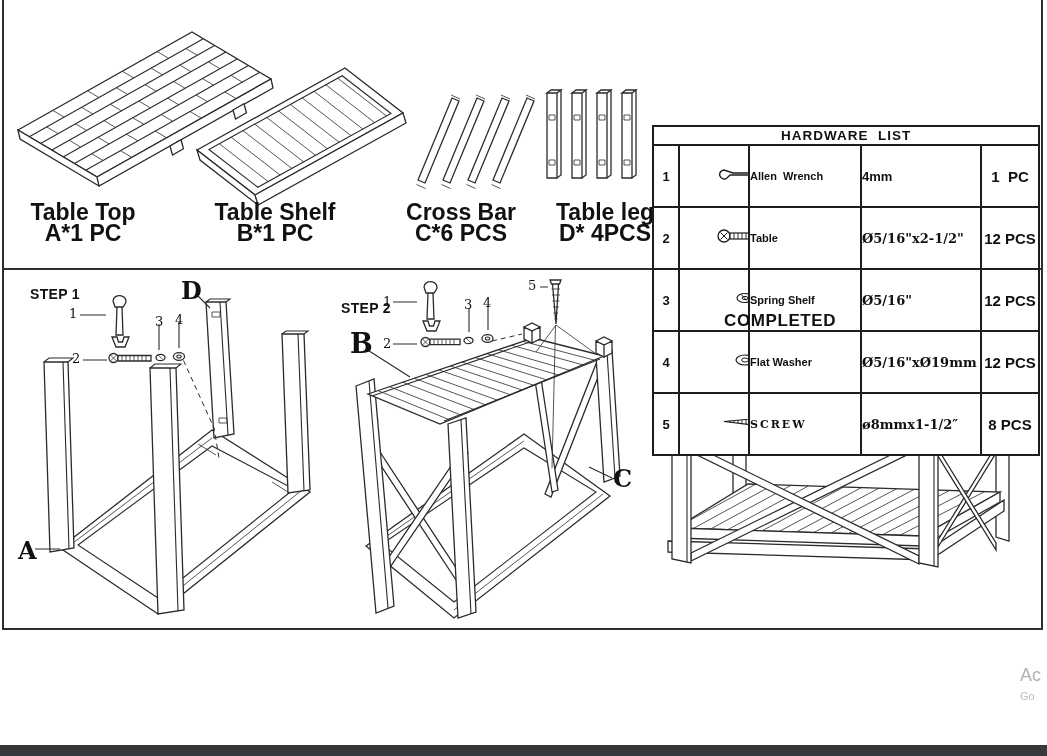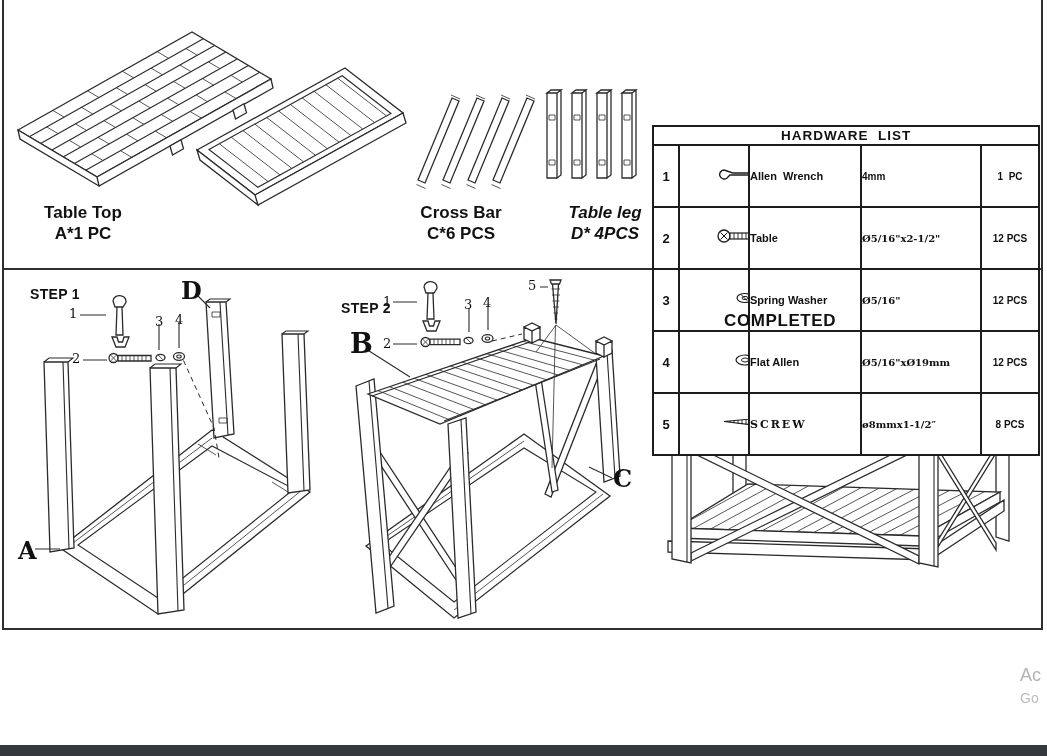--- a/index.html
+++ b/index.html
@@ -2,39 +2,39 @@
 <html><head>
 <meta charset="utf-8">
 <style>
   html,body{margin:0;padding:0;background:#e8e8e8;}
   .screen{position:relative;width:1047px;height:756px;background:#fff;overflow:hidden;
           font-family:"Liberation Sans",sans-serif;color:#111;}
   .page{position:absolute;left:2px;top:0;width:1037px;height:628px;
         border-left:2px solid #2e2e2e;border-right:2px solid #2e2e2e;border-bottom:2px solid #2e2e2e;}
   .divider{position:absolute;left:2px;top:268px;width:1039px;height:2px;background:#2e2e2e;}
   .art{position:absolute;left:0;top:0;}
-  .part-label{position:absolute;width:132px;text-align:center;font-weight:bold;font-size:17px;line-height:21px;}
+  .part-label{position:absolute;width:132px;text-align:center;font-weight:bold;font-size:23px;line-height:21px;}
   .step-label{position:absolute;font-weight:bold;font-size:14px;letter-spacing:.3px;}
   .completed-label{position:absolute;font-weight:bold;font-size:17px;letter-spacing:.6px;}
   .callout{position:absolute;font-family:"DejaVu Serif",serif;font-size:13px;}
   .ref-letter{position:absolute;font-family:"DejaVu Serif",serif;font-size:24px;font-weight:bold;}
   table.hw{position:absolute;left:652px;top:125px;width:386px;border-collapse:collapse;
            table-layout:fixed;background:#fff;}
   table.hw td,table.hw th{border:2px solid #1d1d1d;padding:0;overflow:hidden;white-space:pre;}
   table.hw th{height:17px;font-size:13.5px;letter-spacing:1px;font-weight:bold;text-align:center;}
   table.hw td{height:25px;font-weight:bold;}
   td.c-no{text-align:center;font-size:13px;}
   td.c-icon{text-align:center;}
   td.c-name{font-size:11px;padding-left:6px;}
-  td.c-size{font-size:10px;padding-left:5px;font-family:"DejaVu Serif",serif;}
+  td.c-size{font-size:13px;padding-left:5px;font-family:"DejaVu Serif",serif;}
   td.c-size.sz-sans{font-family:"Liberation Sans",sans-serif;}
-  td.c-qty{font-size:10px;text-align:center;}
+  td.c-qty{font-size:15px;text-align:center;}
   .watermark{position:absolute;left:1020px;top:666px;color:#b2b2b6;line-height:1;}
   .wm1{font-size:18px;}
-  .wm2{font-size:14px;margin-top:7px;color:#bcbcc0;}
+  .wm2{font-size:11px;margin-top:7px;color:#bcbcc0;}
   .bottom-bar{position:absolute;left:0;top:745px;width:1047px;height:11px;background:#36393c;}
   svg .ln{stroke:#2b2b2b;stroke-width:1.1;fill:none;}
   svg .wf{stroke:#2b2b2b;stroke-width:1.3;fill:#fff;}
   svg .thin{stroke:#2b2b2b;stroke-width:.8;fill:none;}
   svg .dash{stroke:#2b2b2b;stroke-width:1;fill:none;stroke-dasharray:5 4;}
 </style>
 </head>
 <body>
 
 <div class="screen">
@@ -182,25 +182,29 @@
       <path class="thin" d="M685.9,396.4 L760.9,345.4 M713.8,396.8 L788.8,345.8 M741.7,397.2 L816.7,346.2 M769.6,397.6 L844.6,346.6 M797.5,398 L872.5,347 M825.4,398.4 L900.4,347.4 M853.3,398.8 L928.3,347.8 M881.2,399.2 L956.2,348.2 M909.1,399.6 L984.1,348.6"></path>
     </g>
   </svg>
 
   <div class="divider"></div>
 
   <div class="part-label" style="left:17px;top:202px;">
     <div>Table Top</div>
     <div>A*1 PC</div>
   </div>
+  <div class="part-label" style="left:209px;top:202px;">
+    <div>Table Shelf</div>
+    <div>B*1 PC</div>
+  </div>
   <div class="part-label" style="left:395px;top:202px;text-align:center;">
     <div>Cross Bar</div>
     <div>C*6 PCS</div>
   </div>
-  <div class="part-label" style="left:539px;top:202px;font-style:italic;">
+  <div class="part-label" style="left:539px;top:202px;">
     <div>Table leg</div>
     <div>D* 4PCS</div>
   </div>
 
   <table class="hw">
     <colgroup>
         <col style="width:26px">
         <col style="width:70px">
         <col style="width:112px">
         <col style="width:120px">
@@ -237,33 +241,33 @@
     </tr>
     <tr>
       <td class="c-no">3</td>
       <td class="c-icon">
         <svg width="58" height="20" viewBox="0 0 58 20">
               <ellipse cx="29" cy="10" rx="8" ry="4.5" fill="#fff" stroke="#1d1d1d" stroke-width="1.2"></ellipse>
               <ellipse cx="29" cy="10" rx="3" ry="1.6" fill="none" stroke="#1d1d1d" stroke-width="1"></ellipse>
               <path d="M25,6.5 l6,6" stroke="#1d1d1d" stroke-width="1"></path>
             </svg>
       </td>
-      <td class="c-name">Spring Washer</td>
+      <td class="c-name">Spring Shelf</td>
       <td class="c-size">Ø5/16"</td>
       <td class="c-qty">12 PCS</td>
     </tr>
     <tr>
       <td class="c-no">4</td>
       <td class="c-icon">
         <svg width="58" height="20" viewBox="0 0 58 20">
               <ellipse cx="29" cy="10" rx="9" ry="5" fill="#fff" stroke="#1d1d1d" stroke-width="1.2"></ellipse>
               <ellipse cx="29" cy="10" rx="3.5" ry="2" fill="none" stroke="#1d1d1d" stroke-width="1"></ellipse>
             </svg>
       </td>
-      <td class="c-name">Flat Allen</td>
+      <td class="c-name">Flat Washer</td>
       <td class="c-size">Ø5/16"xØ19mm</td>
       <td class="c-qty">12 PCS</td>
     </tr>
     <tr>
       <td class="c-no">5</td>
       <td class="c-icon">
         <svg width="58" height="20" viewBox="0 0 58 20">
               <path d="M46,6 L8,9.5 L46,14 Z" fill="#fff" stroke="#1d1d1d" stroke-width="1.1"></path>
               <path d="M14,8.9 v1.5 M18,8.5 v2.5 M22,8.2 v3.4 M26,7.9 v4.3 M30,7.5 v5.2 M34,7.2 v6 M38,6.9 v6.8 M42,6.5 v7.6" stroke="#1d1d1d" stroke-width=".9"></path>
               <rect x="46" y="4" width="4" height="12" fill="#fff" stroke="#1d1d1d" stroke-width="1.1"></rect>

